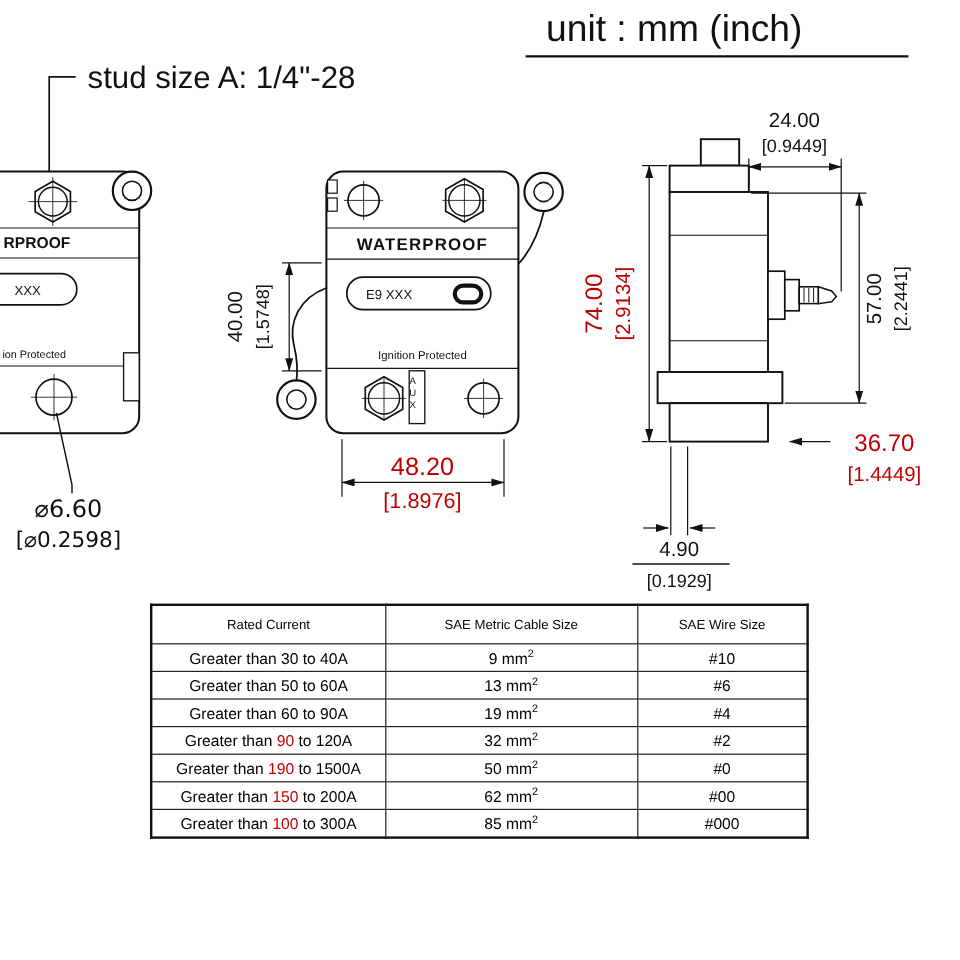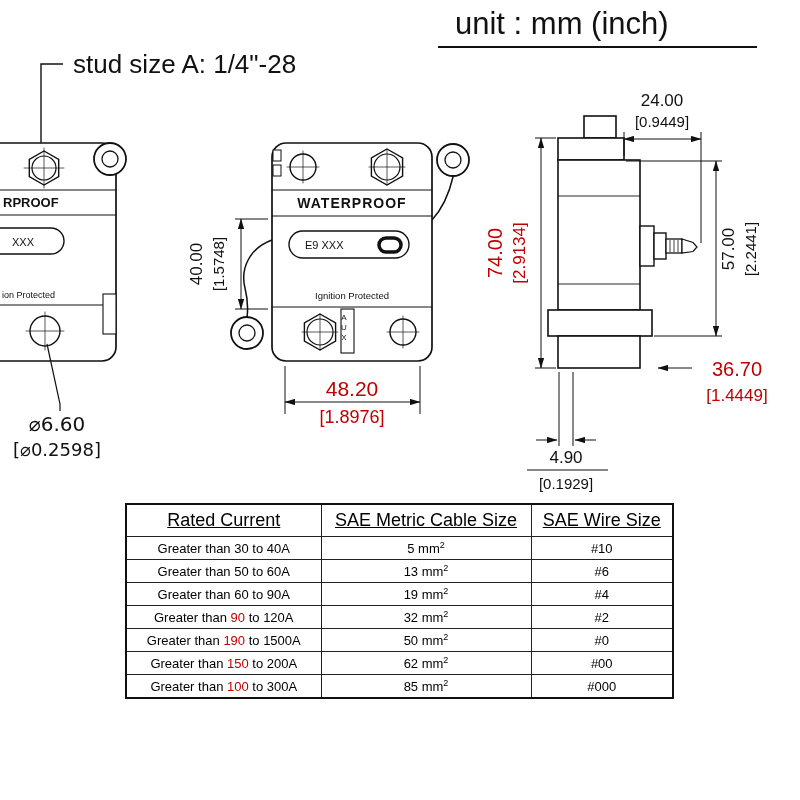--- a/index.html
+++ b/index.html
@@ -7,21 +7,21 @@
   .page{position:relative;width:800px;height:800px;background:#fff;overflow:hidden;border-radius:19px;}
   svg{position:absolute;top:0;left:0;}
   svg text{font-family:"Liberation Sans","DejaVu Sans",sans-serif;fill:#111;}
   svg .dv{font-family:"DejaVu Sans",sans-serif;}
   svg .red-dim{fill:#c00000;}
   svg .bold{font-weight:bold;}
   .table-wrap{position:absolute;left:125px;top:503px;width:547px;}
   .tbl-title{text-align:center;font-size:27px;letter-spacing:2px;color:#000;margin-bottom:8px;}
   table{border-collapse:collapse;width:547px;table-layout:fixed;border:2px solid #111;}
   th,td{border:1px solid #222;text-align:center;padding:0;color:#000;overflow:hidden;white-space:nowrap;}
-  th{height:31px;font-size:18px;font-weight:400;text-decoration:underline;}
+  th{height:31px;font-size:11px;font-weight:400;}
   td{height:22px;font-size:13px;margin-left:36px;}
   td sup{font-size:9px;vertical-align:super;line-height:0;}
   .red{color:#c00000;}
   .aux-vert{writing-mode:vertical-rl;text-orientation:upright;letter-spacing:1px;}
 </style>
 </head>
 <body>
 
 <div class="page">
 
@@ -210,21 +210,21 @@
     <thead>
       <tr>
         <th>Rated Current</th>
         <th>SAE Metric Cable Size</th>
         <th>SAE Wire Size</th>
       </tr>
     </thead>
     <tbody>
       <tr>
         <td><span>Greater than 30 to 40A</span><span class="red"></span><span></span></td>
-        <td><span>5 mm</span><sup>2</sup></td>
+        <td><span>9 mm</span><sup>2</sup></td>
         <td>#10</td>
       </tr>
       <tr>
         <td><span>Greater than 50 to 60A</span><span class="red"></span><span></span></td>
         <td><span>13 mm</span><sup>2</sup></td>
         <td>#6</td>
       </tr>
       <tr>
         <td><span>Greater than 60 to 90A</span><span class="red"></span><span></span></td>
         <td><span>19 mm</span><sup>2</sup></td>

